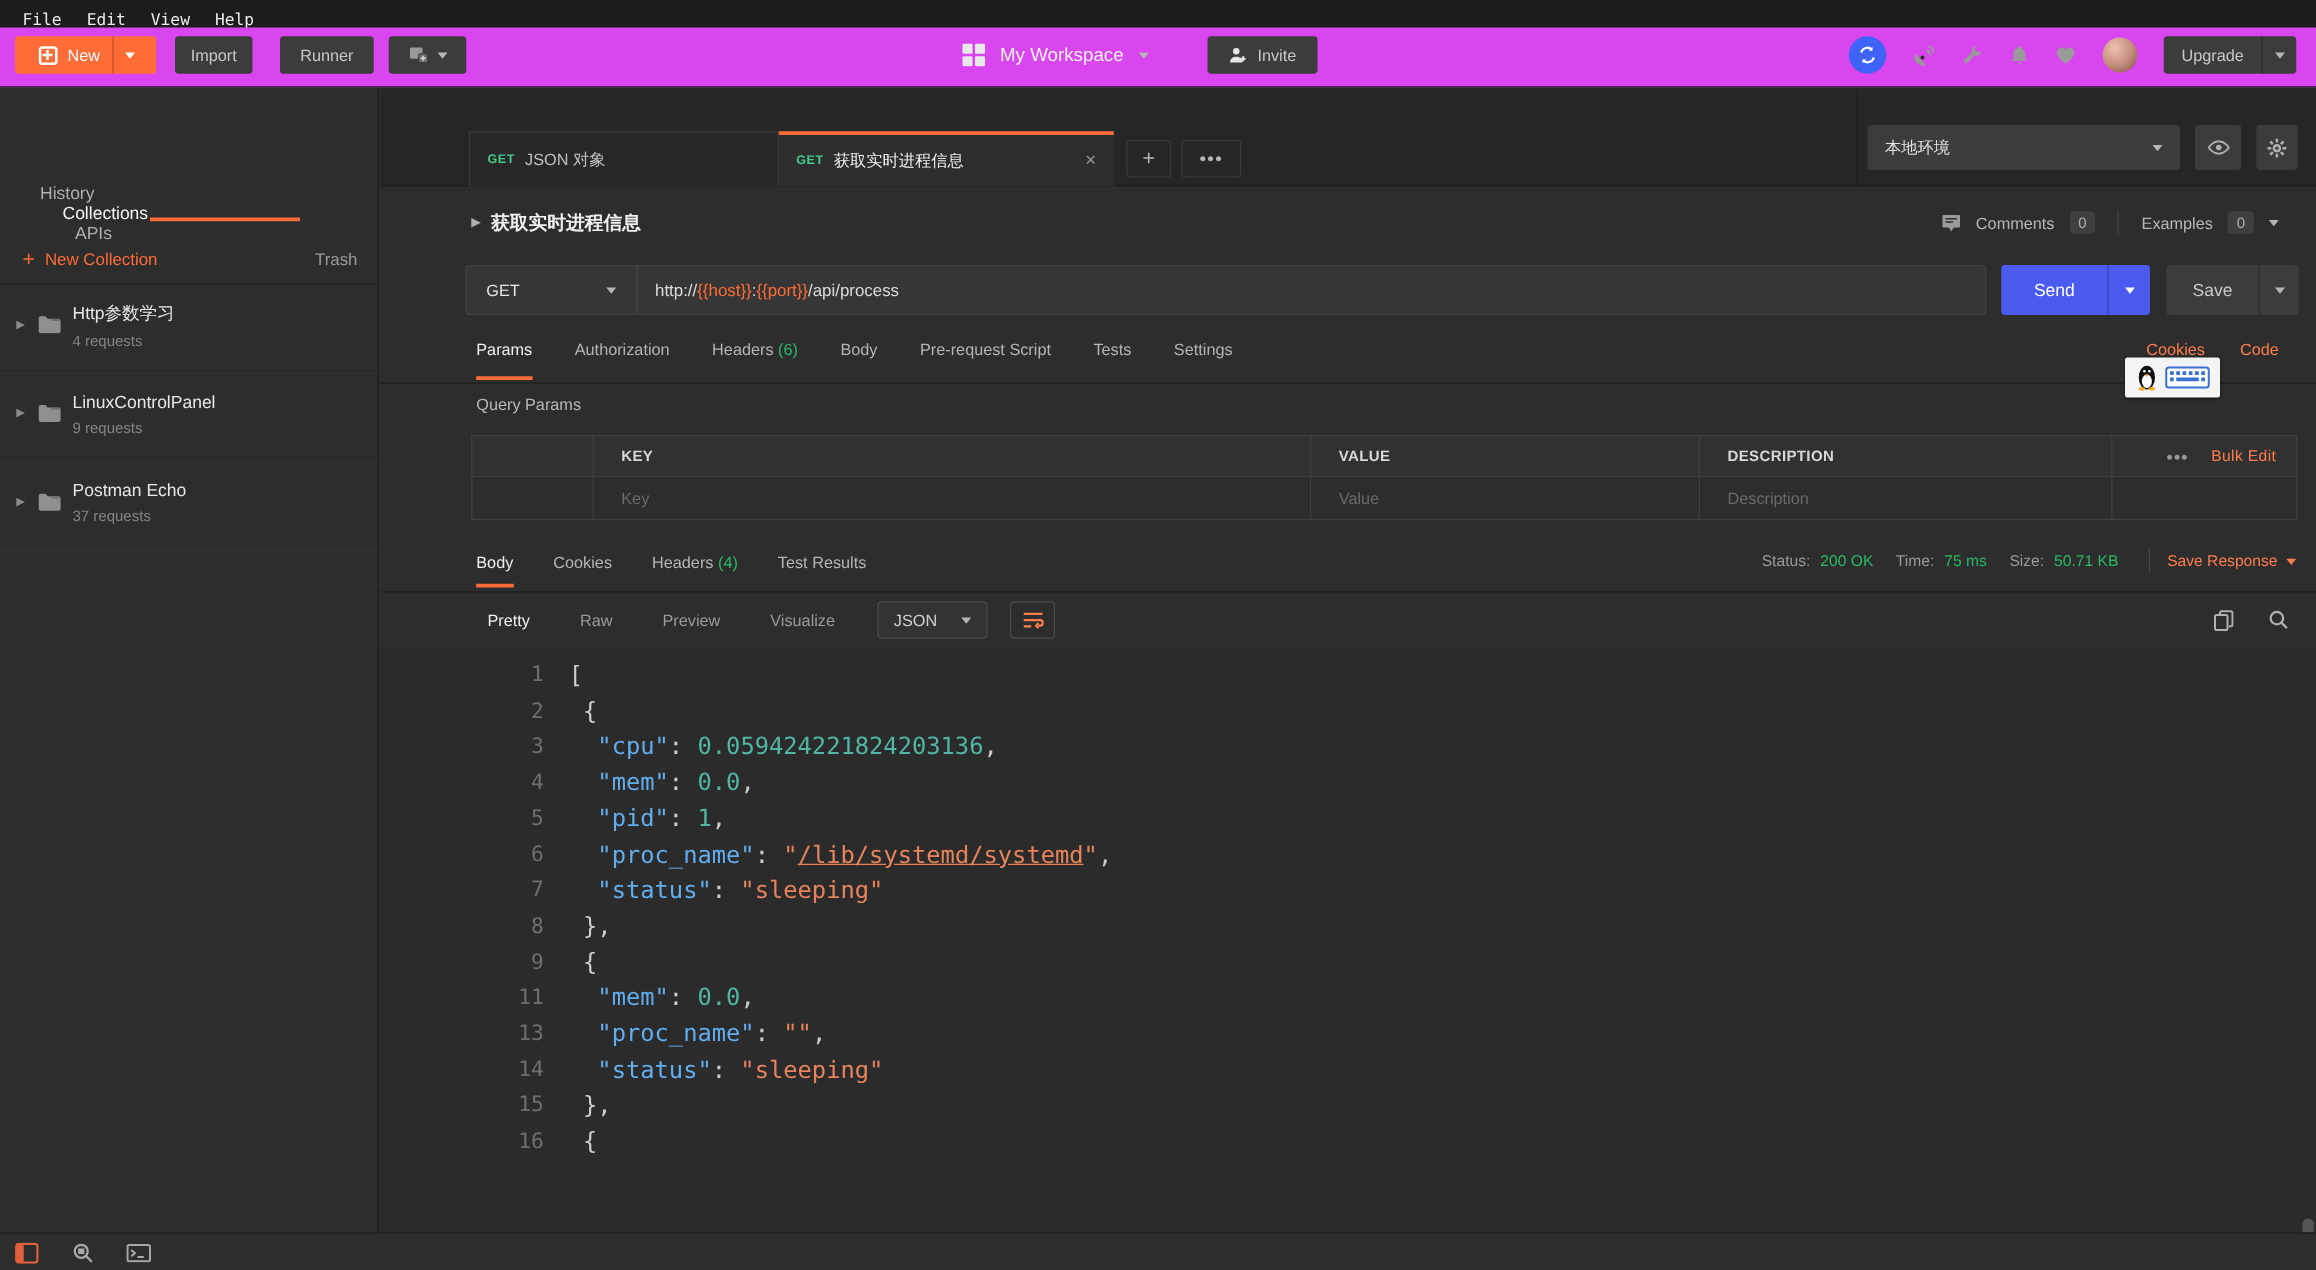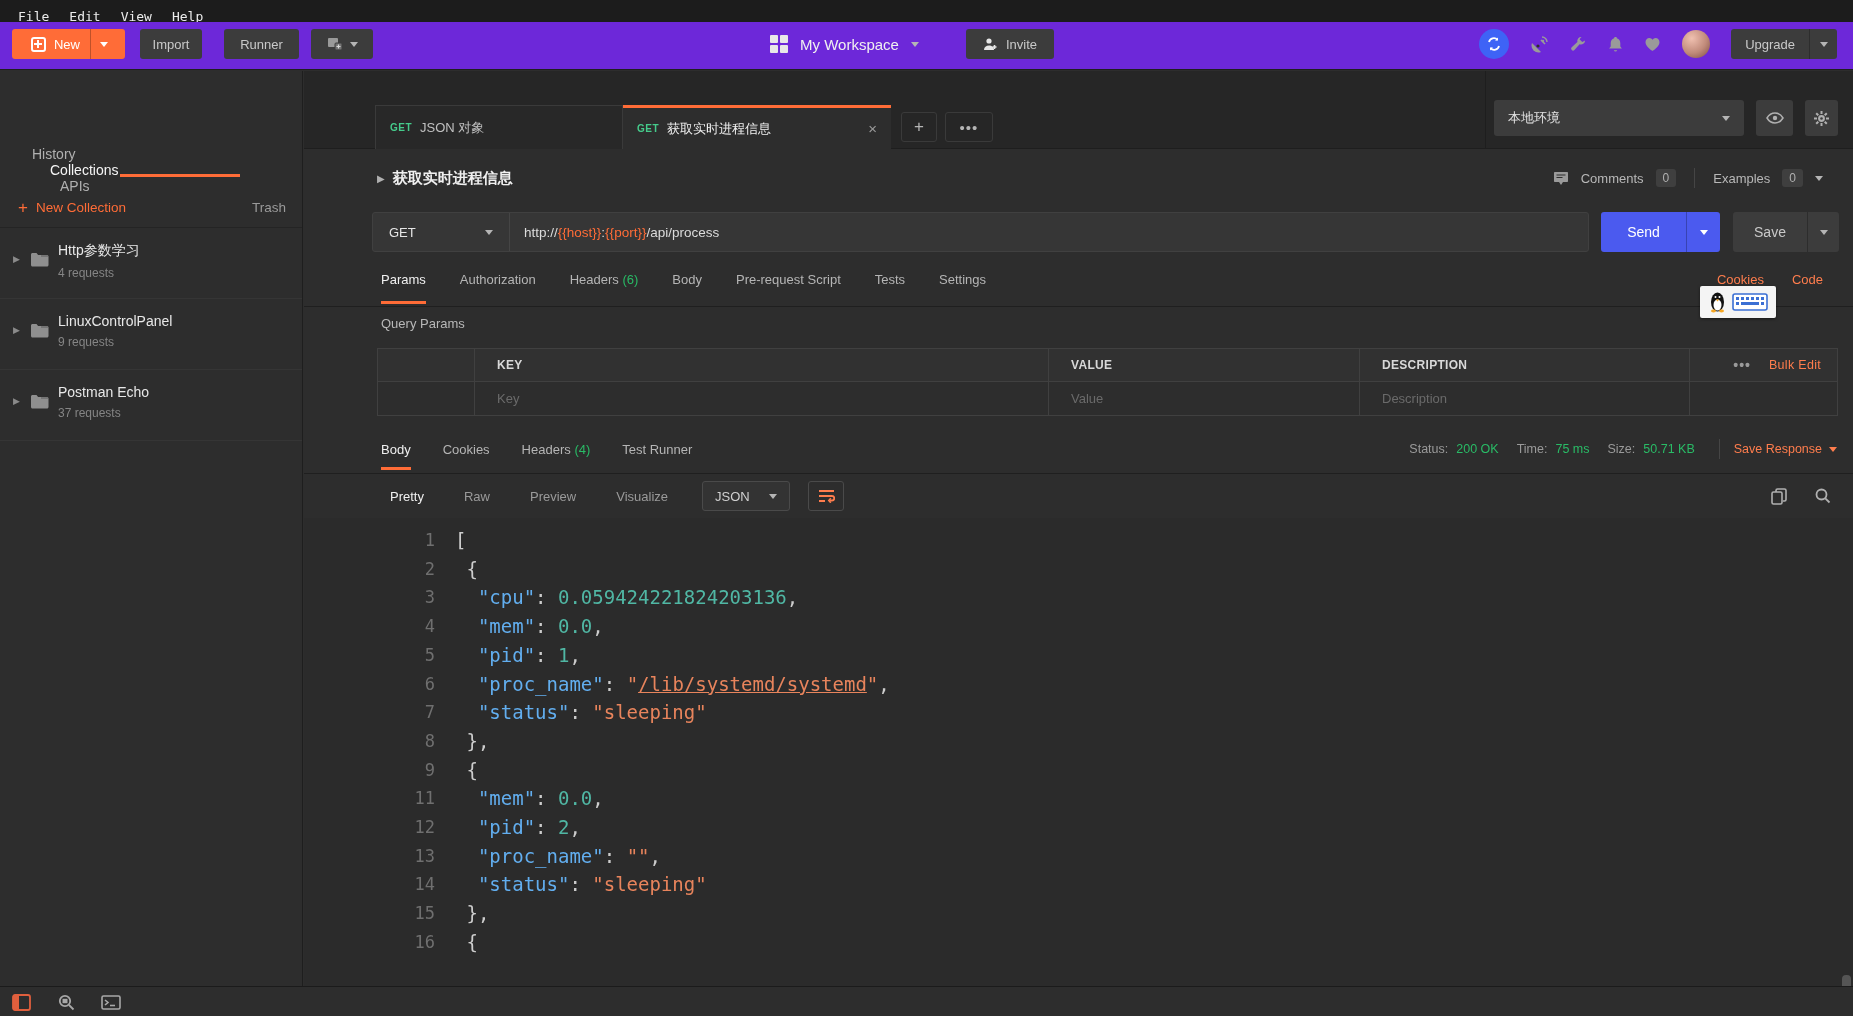--- a/index.html
+++ b/index.html
@@ -4,21 +4,21 @@
 <style>
   * { margin:0; padding:0; box-sizing:border-box; }
   body { background:#1a1a1a; font-family:"Liberation Sans", sans-serif; }
   #app { position:relative; width:1853px; height:1016px; background:#2d2d2d; color:#d6d6d6; overflow:hidden; font-family:"Liberation Sans", sans-serif; }
 
   
   #menubar { position:absolute; top:0; left:0; width:100%; height:32px; background:#1c1c1c; display:flex; align-items:center; padding-left:8px; font-family:"DejaVu Sans Mono", monospace; font-size:13px; color:#ececec; }
   .menu-item { padding:0 10px; cursor:default; }
 
   
-  #toolbar { position:absolute; top:22px; left:0; width:100%; height:48px; background:#6d28d9; border-bottom:1px solid #1f1f1f; }
+  #toolbar { position:absolute; top:22px; left:0; width:100%; height:48px; background:#d946ef; border-bottom:1px solid #1f1f1f; }
   .tb-btn { position:absolute; top:7px; height:30px; border-radius:3px; background:#3c3c3c; color:#c9c9c9; font-size:13px; display:flex; align-items:center; justify-content:center; }
   #new-btn { left:12px; width:113px; background:#ff6c37; color:#fff; padding:0; }
   #new-btn .nb-main { display:flex; align-items:center; gap:8px; padding:0 10px; height:100%; }
   #new-btn .nb-caret { width:26px; height:100%; display:flex; align-items:center; justify-content:center; border-left:1px solid rgba(0,0,0,.25); }
   .plusbox { width:15px; height:15px; border:2px solid #fff; border-radius:3px; position:relative; }
   .plusbox:before, .plusbox:after { content:""; position:absolute; background:#fff; }
   .plusbox:before { left:4.5px; top:1.5px; width:2px; height:8px; }
   .plusbox:after { left:1.5px; top:4.5px; width:8px; height:2px; }
   #import-btn { left:140px; width:62px; }
   #runner-btn { left:224px; width:75px; }
@@ -420,21 +420,21 @@
             <input placeholder="Description" style="">
           </div>
         <div class="qp-actions"></div>
       </div>
     </div>
 
     <div id="resp-row">
       <span class="resptab active"><span>Body</span></span>
       <span class="resptab"><span>Cookies</span></span>
       <span class="resptab"><span>Headers</span> <span class="count-green">(4)</span></span>
-      <span class="resptab"><span>Test Runner</span></span>
+      <span class="resptab"><span>Test Results</span></span>
       <span id="resp-status">
         <span class="lbl">Status:</span>
         <span class="val">200 OK</span>
         <span class="lbl">Time:</span>
         <span class="val">75 ms</span>
         <span class="lbl">Size:</span>
         <span class="val">50.71 KB</span>
         <span class="vdiv"></span>
         <span id="save-resp">
             <span>Save Response</span>
@@ -476,21 +476,20 @@
           <div class="code-line"><span class="gutter">1</span><span class="code-text"><span class="tk-p">[</span></span></div>
           <div class="code-line"><span class="gutter">2</span><span class="code-text"><span class="tk-p"> {</span></span></div>
           <div class="code-line"><span class="gutter">3</span><span class="code-text"><span class="tk-p">  </span><span class="tk-k">"cpu"</span><span class="tk-p">: </span><span class="tk-n">0.059424221824203136</span><span class="tk-p">,</span></span></div>
           <div class="code-line"><span class="gutter">4</span><span class="code-text"><span class="tk-p">  </span><span class="tk-k">"mem"</span><span class="tk-p">: </span><span class="tk-n">0.0</span><span class="tk-p">,</span></span></div>
           <div class="code-line"><span class="gutter">5</span><span class="code-text"><span class="tk-p">  </span><span class="tk-k">"pid"</span><span class="tk-p">: </span><span class="tk-n">1</span><span class="tk-p">,</span></span></div>
           <div class="code-line"><span class="gutter">6</span><span class="code-text"><span class="tk-p">  </span><span class="tk-k">"proc_name"</span><span class="tk-p">: </span><span class="tk-s">"</span><span class="tk-u">/lib/systemd/systemd</span><span class="tk-s">"</span><span class="tk-p">,</span></span></div>
           <div class="code-line"><span class="gutter">7</span><span class="code-text"><span class="tk-p">  </span><span class="tk-k">"status"</span><span class="tk-p">: </span><span class="tk-s">"sleeping"</span></span></div>
           <div class="code-line"><span class="gutter">8</span><span class="code-text"><span class="tk-p"> },</span></span></div>
           <div class="code-line"><span class="gutter">9</span><span class="code-text"><span class="tk-p"> {</span></span></div>
           <div class="code-line"><span class="gutter">11</span><span class="code-text"><span class="tk-p">  </span><span class="tk-k">"mem"</span><span class="tk-p">: </span><span class="tk-n">0.0</span><span class="tk-p">,</span></span></div>
-          <div class="code-line"><span class="gutter">12</span><span class="code-text"><span class="tk-p">  </span><span class="tk-k">"pid"</span><span class="tk-p">: </span><span class="tk-n">2</span><span class="tk-p">,</span></span></div>
           <div class="code-line"><span class="gutter">13</span><span class="code-text"><span class="tk-p">  </span><span class="tk-k">"proc_name"</span><span class="tk-p">: </span><span class="tk-s">""</span><span class="tk-p">,</span></span></div>
           <div class="code-line"><span class="gutter">14</span><span class="code-text"><span class="tk-p">  </span><span class="tk-k">"status"</span><span class="tk-p">: </span><span class="tk-s">"sleeping"</span></span></div>
           <div class="code-line"><span class="gutter">15</span><span class="code-text"><span class="tk-p"> },</span></span></div>
           <div class="code-line"><span class="gutter">16</span><span class="code-text"><span class="tk-p"> {</span></span></div>
         </div>
       <div id="code-scrollbar">
           <div id="code-thumb"></div>
         </div>
     </div>
 

